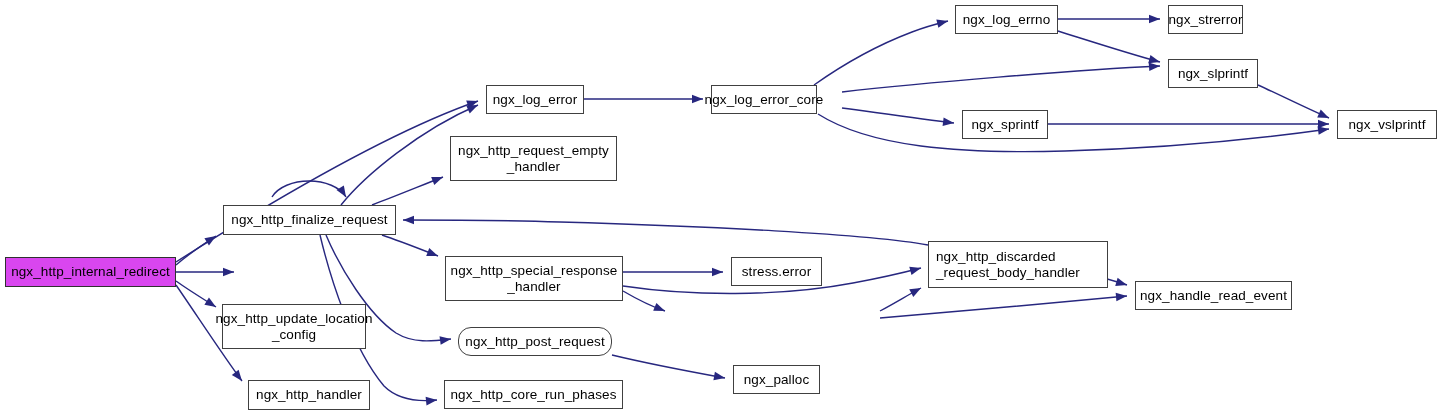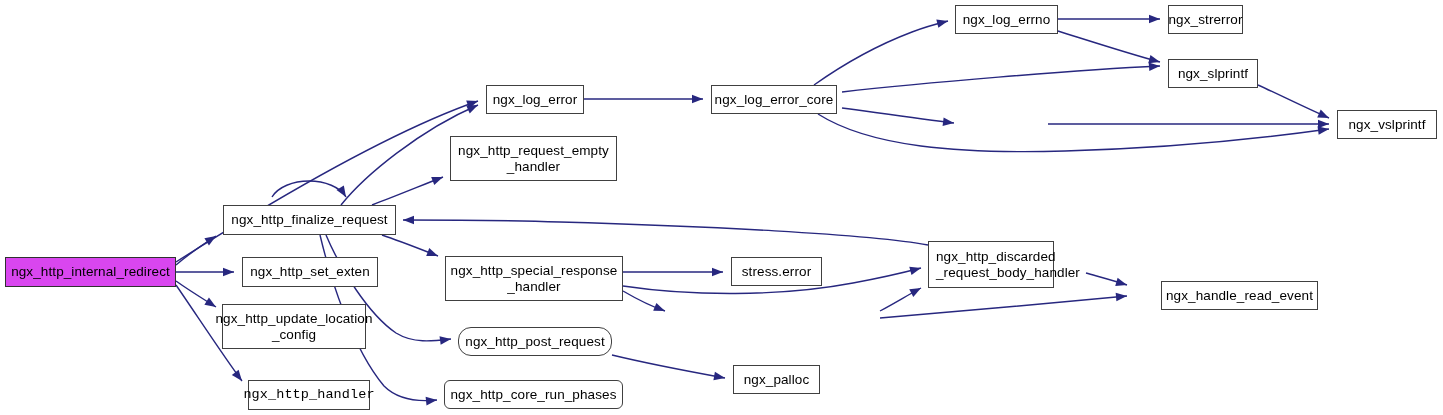--- a/index.html
+++ b/index.html
@@ -116,34 +116,34 @@
       <polygon points="0,0 -11,-4.3 -11,4.3" class="edge-head" fill="#27277f" transform="translate(921,288) rotate(-28)"></polygon>
       <path class="edge-path" d="M880,318 C950,312 1055,303 1127,296" stroke="#27277f"></path>
       <polygon points="0,0 -11,-4.3 -11,4.3" class="edge-head" fill="#27277f" transform="translate(1127,296) rotate(-5)"></polygon>
       <path class="edge-path" d="M1086,273 C1100,277 1115,281 1127,285" stroke="#27277f"></path>
       <polygon points="0,0 -11,-4.3 -11,4.3" class="edge-head" fill="#27277f" transform="translate(1127,285) rotate(16)"></polygon>
       <path class="edge-path" d="M928,245 C870,234 700,226 560,222 C500,220 440,220 403,220" stroke="#27277f"></path>
       <polygon points="0,0 -11,-4.3 -11,4.3" class="edge-head" fill="#27277f" transform="translate(403,220) rotate(180)"></polygon>
     </svg>
 <div class="gnode highlight" style="left: 5px; top: 257px; width: 171px; height: 30px; background: #d946ef;">ngx_http_internal_redirect</div>
     <div class="gnode" style="left: 223px; top: 205px; width: 173px; height: 30px;">ngx_http_finalize_request</div>
-    <div class="gnode" style="left: 242px; top: 257px; width: 136px; height: 30px;">ngx_http_set_exten</div>
     <div class="gnode" style="left: 222px; top: 304px; width: 144px; height: 45px;">ngx_http_update_location
 _config</div>
-    <div class="gnode" style="left: 248px; top: 380px; width: 122px; height: 30px; font-family: Liberation Mono, monospace;">ngx_http_handler</div>
+    <div class="gnode" style="left: 248px; top: 380px; width: 122px; height: 30px;">ngx_http_handler</div>
     <div class="gnode" style="left: 486px; top: 85px; width: 98px; height: 29px;">ngx_log_error</div>
     <div class="gnode" style="left: 450px; top: 136px; width: 167px; height: 45px;">ngx_http_request_empty
 _handler</div>
     <div class="gnode" style="left: 445px; top: 256px; width: 178px; height: 45px;">ngx_http_special_response
 _handler</div>
     <div class="gnode" style="left: 458px; top: 327px; width: 154px; height: 29px; border-radius: 13px;">ngx_http_post_request</div>
-    <div class="gnode" style="left: 444px; top: 380px; width: 179px; height: 29px; border-radius: 6px;">ngx_http_core_run_phases</div>
-    <div class="gnode" style="left: 711px; top: 85px; width: 126px; height: 29px;">ngx_log_error_core</div>
+    <div class="gnode" style="left: 444px; top: 380px; width: 179px; height: 29px;">ngx_http_core_run_phases</div>
+    <div class="gnode" style="left: 711px; top: 85px; width: 106px; height: 29px;">ngx_log_error_core</div>
     <div class="gnode" style="left: 731px; top: 257px; width: 91px; height: 29px;">stress.error</div>
     <div class="gnode" style="left: 733px; top: 365px; width: 87px; height: 29px;">ngx_palloc</div>
     <div class="gnode" style="left: 955px; top: 5px; width: 103px; height: 29px;">ngx_log_errno</div>
-    <div class="gnode left-align" style="left: 928px; top: 241px; width: 126px; height: 47px;">ngx_http_discarded
+    <div class="gnode" style="left: 962px; top: 110px; width: 86px; height: 29px;">ngx_sprintf</div>
+    <div class="gnode left-align" style="left: 928px; top: 241px; width: 180px; height: 47px;">ngx_http_discarded
 _request_body_handler</div>
     <div class="gnode" style="left: 1168px; top: 5px; width: 75px; height: 29px;">ngx_strerror</div>
     <div class="gnode" style="left: 1168px; top: 59px; width: 90px; height: 29px;">ngx_slprintf</div>
-    <div class="gnode" style="left: 1135px; top: 281px; width: 157px; height: 29px; margin-left: 26px;">ngx_handle_read_event</div>
+    <div class="gnode" style="left: 1135px; top: 281px; width: 157px; height: 29px;">ngx_handle_read_event</div>
     <div class="gnode" style="left: 1337px; top: 110px; width: 100px; height: 29px;">ngx_vslprintf</div>
   </div>
 
 </body></html>

